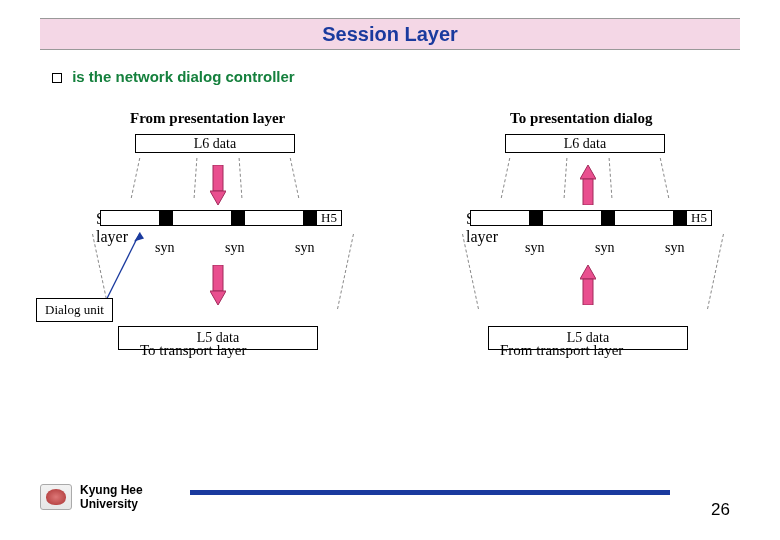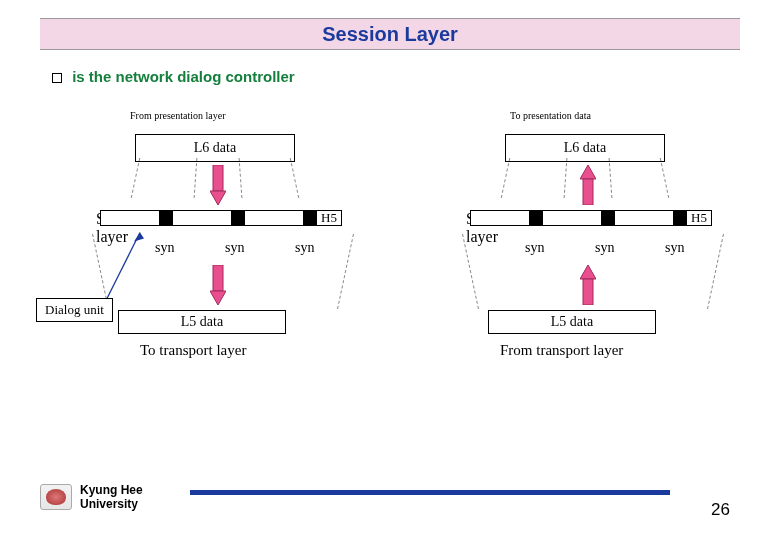--- a/index.html
+++ b/index.html
@@ -57,30 +57,30 @@
   }
   .half {
     position: absolute;
     width: 330px;
     height: 300px;
     top: 0;
   }
   .left-half { left: 0; }
   .right-half { right: 0; }
 
-  .pres-label { position: absolute; top: 0; font-size: 10px; }
+  .pres-label { position: absolute; top: 0; font-size: 15px; font-weight: bold; }
   .left-half .pres-label { left: 90px; }
   .right-half .pres-label { left: 100px; }
 
   .l6-box {
     position: absolute;
     top: 24px;
     left: 95px;
     width: 160px;
-    height: 28px;
+    height: 19px;
     border: 1px solid #000;
     background: #fff;
     display: flex;
     align-items: center;
     justify-content: center;
   }
   .dashed {
     position: absolute;
     top: 48px;
     width: 1px;
@@ -140,23 +140,23 @@
     top: 124px;
     width: 1px;
     height: 75px;
     border-left: 1.5px dashed #888;
   }
   .db1 { left: 60px; transform: skewX(12deg); }
   .db2 { left: 305px; transform: skewX(-12deg); }
 
   .l5-box {
     position: absolute;
-    top: 200px;
+    top: 216px;
     left: 78px;
-    width: 168px;
+    width: 200px;
     height: 24px;
     border: 1px solid #000;
     background: #fff;
     display: flex;
     align-items: center;
     justify-content: center;
   }
   .trans-label { position: absolute; top: 232px; font-size: 15px; }
   .left-half .trans-label { left: 100px; }
   .right-half .trans-label { left: 90px; }
@@ -288,21 +288,21 @@
       <svg viewBox="0 0 16 40">
           <rect x="3" y="0" width="10" height="26" fill="#e94f8f" stroke="#a02a5a"></rect>
           <polygon points="0,26 16,26 8,40" fill="#e94f8f" stroke="#a02a5a"></polygon>
         </svg>
     </div>
     <div class="l5-box">L5 data</div>
     <div class="trans-label">To transport layer</div>
   </div>
 
   <div class="half right-half">
-    <div class="pres-label">To presentation data</div>
+    <div class="pres-label">To presentation dialog</div>
     <div class="l6-box">L6 data</div>
     <div class="dashed d1"></div>
     <div class="dashed d2"></div>
     <div class="dashed d3"></div>
     <div class="dashed d4"></div>
     <div class="arrow a1">
       <svg viewBox="0 0 16 40">
           <polygon points="0,14 16,14 8,0" fill="#e94f8f" stroke="#a02a5a"></polygon>
           <rect x="3" y="14" width="10" height="26" fill="#e94f8f" stroke="#a02a5a"></rect>
         </svg>

